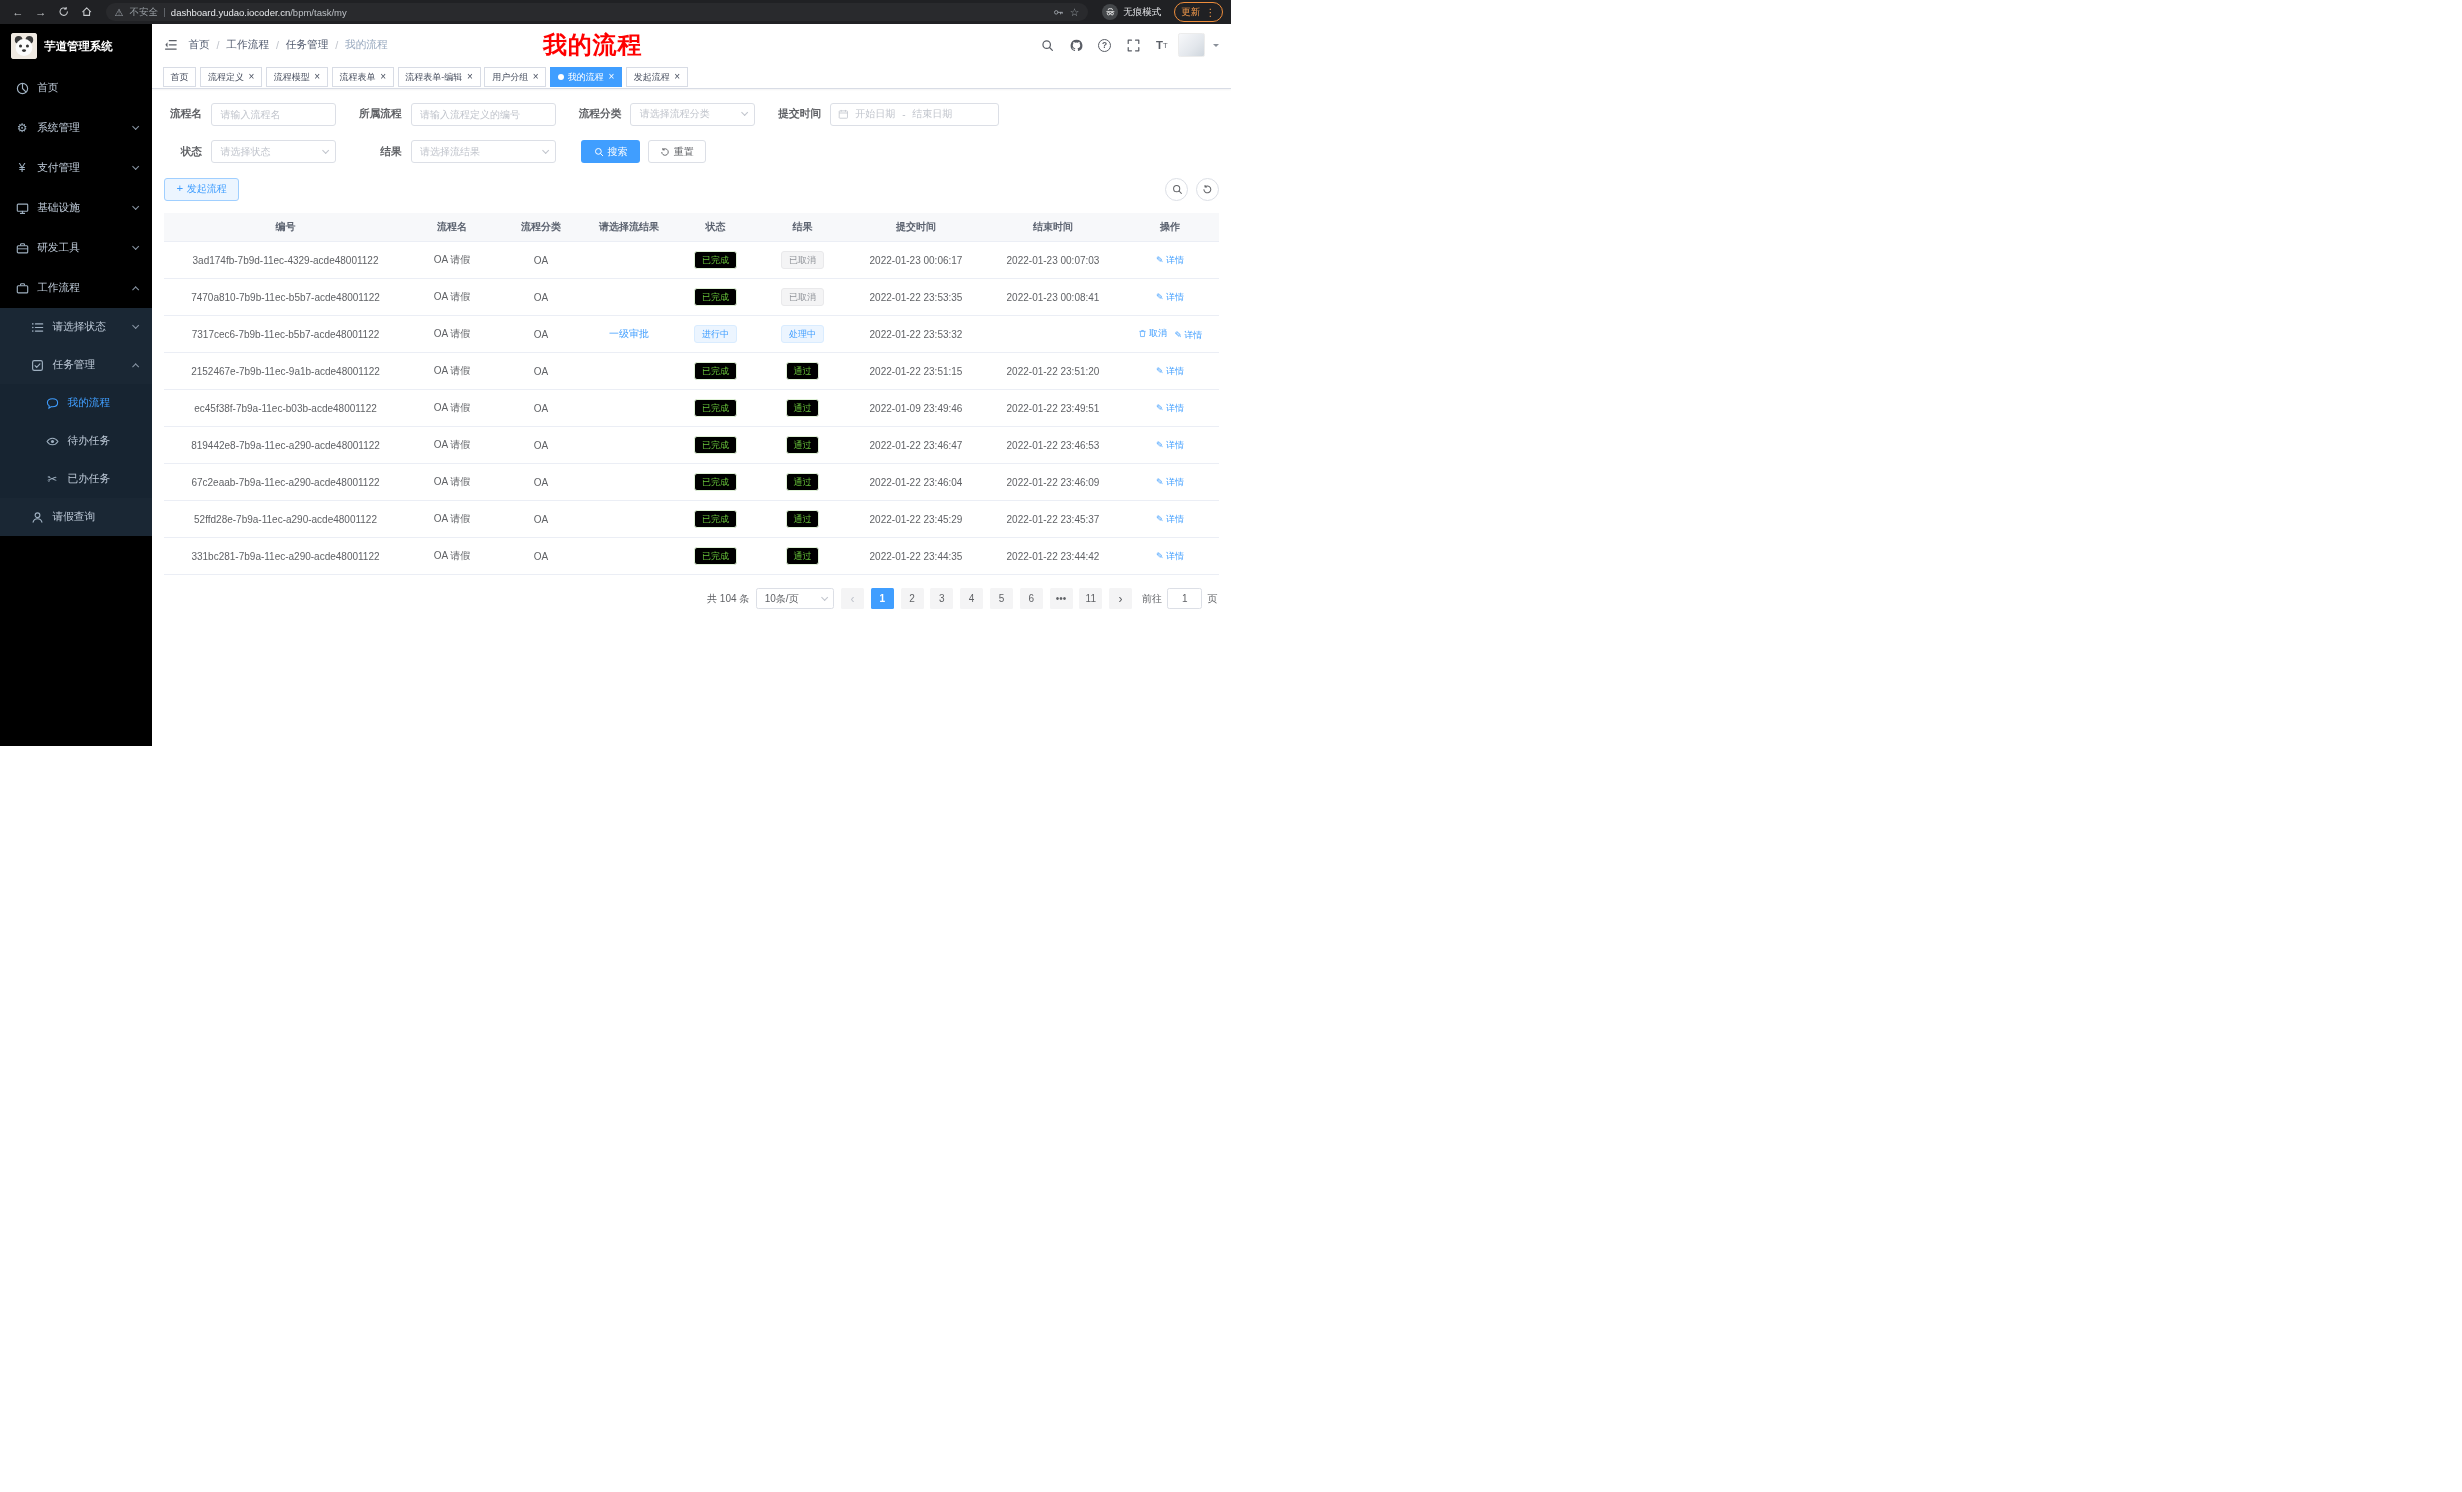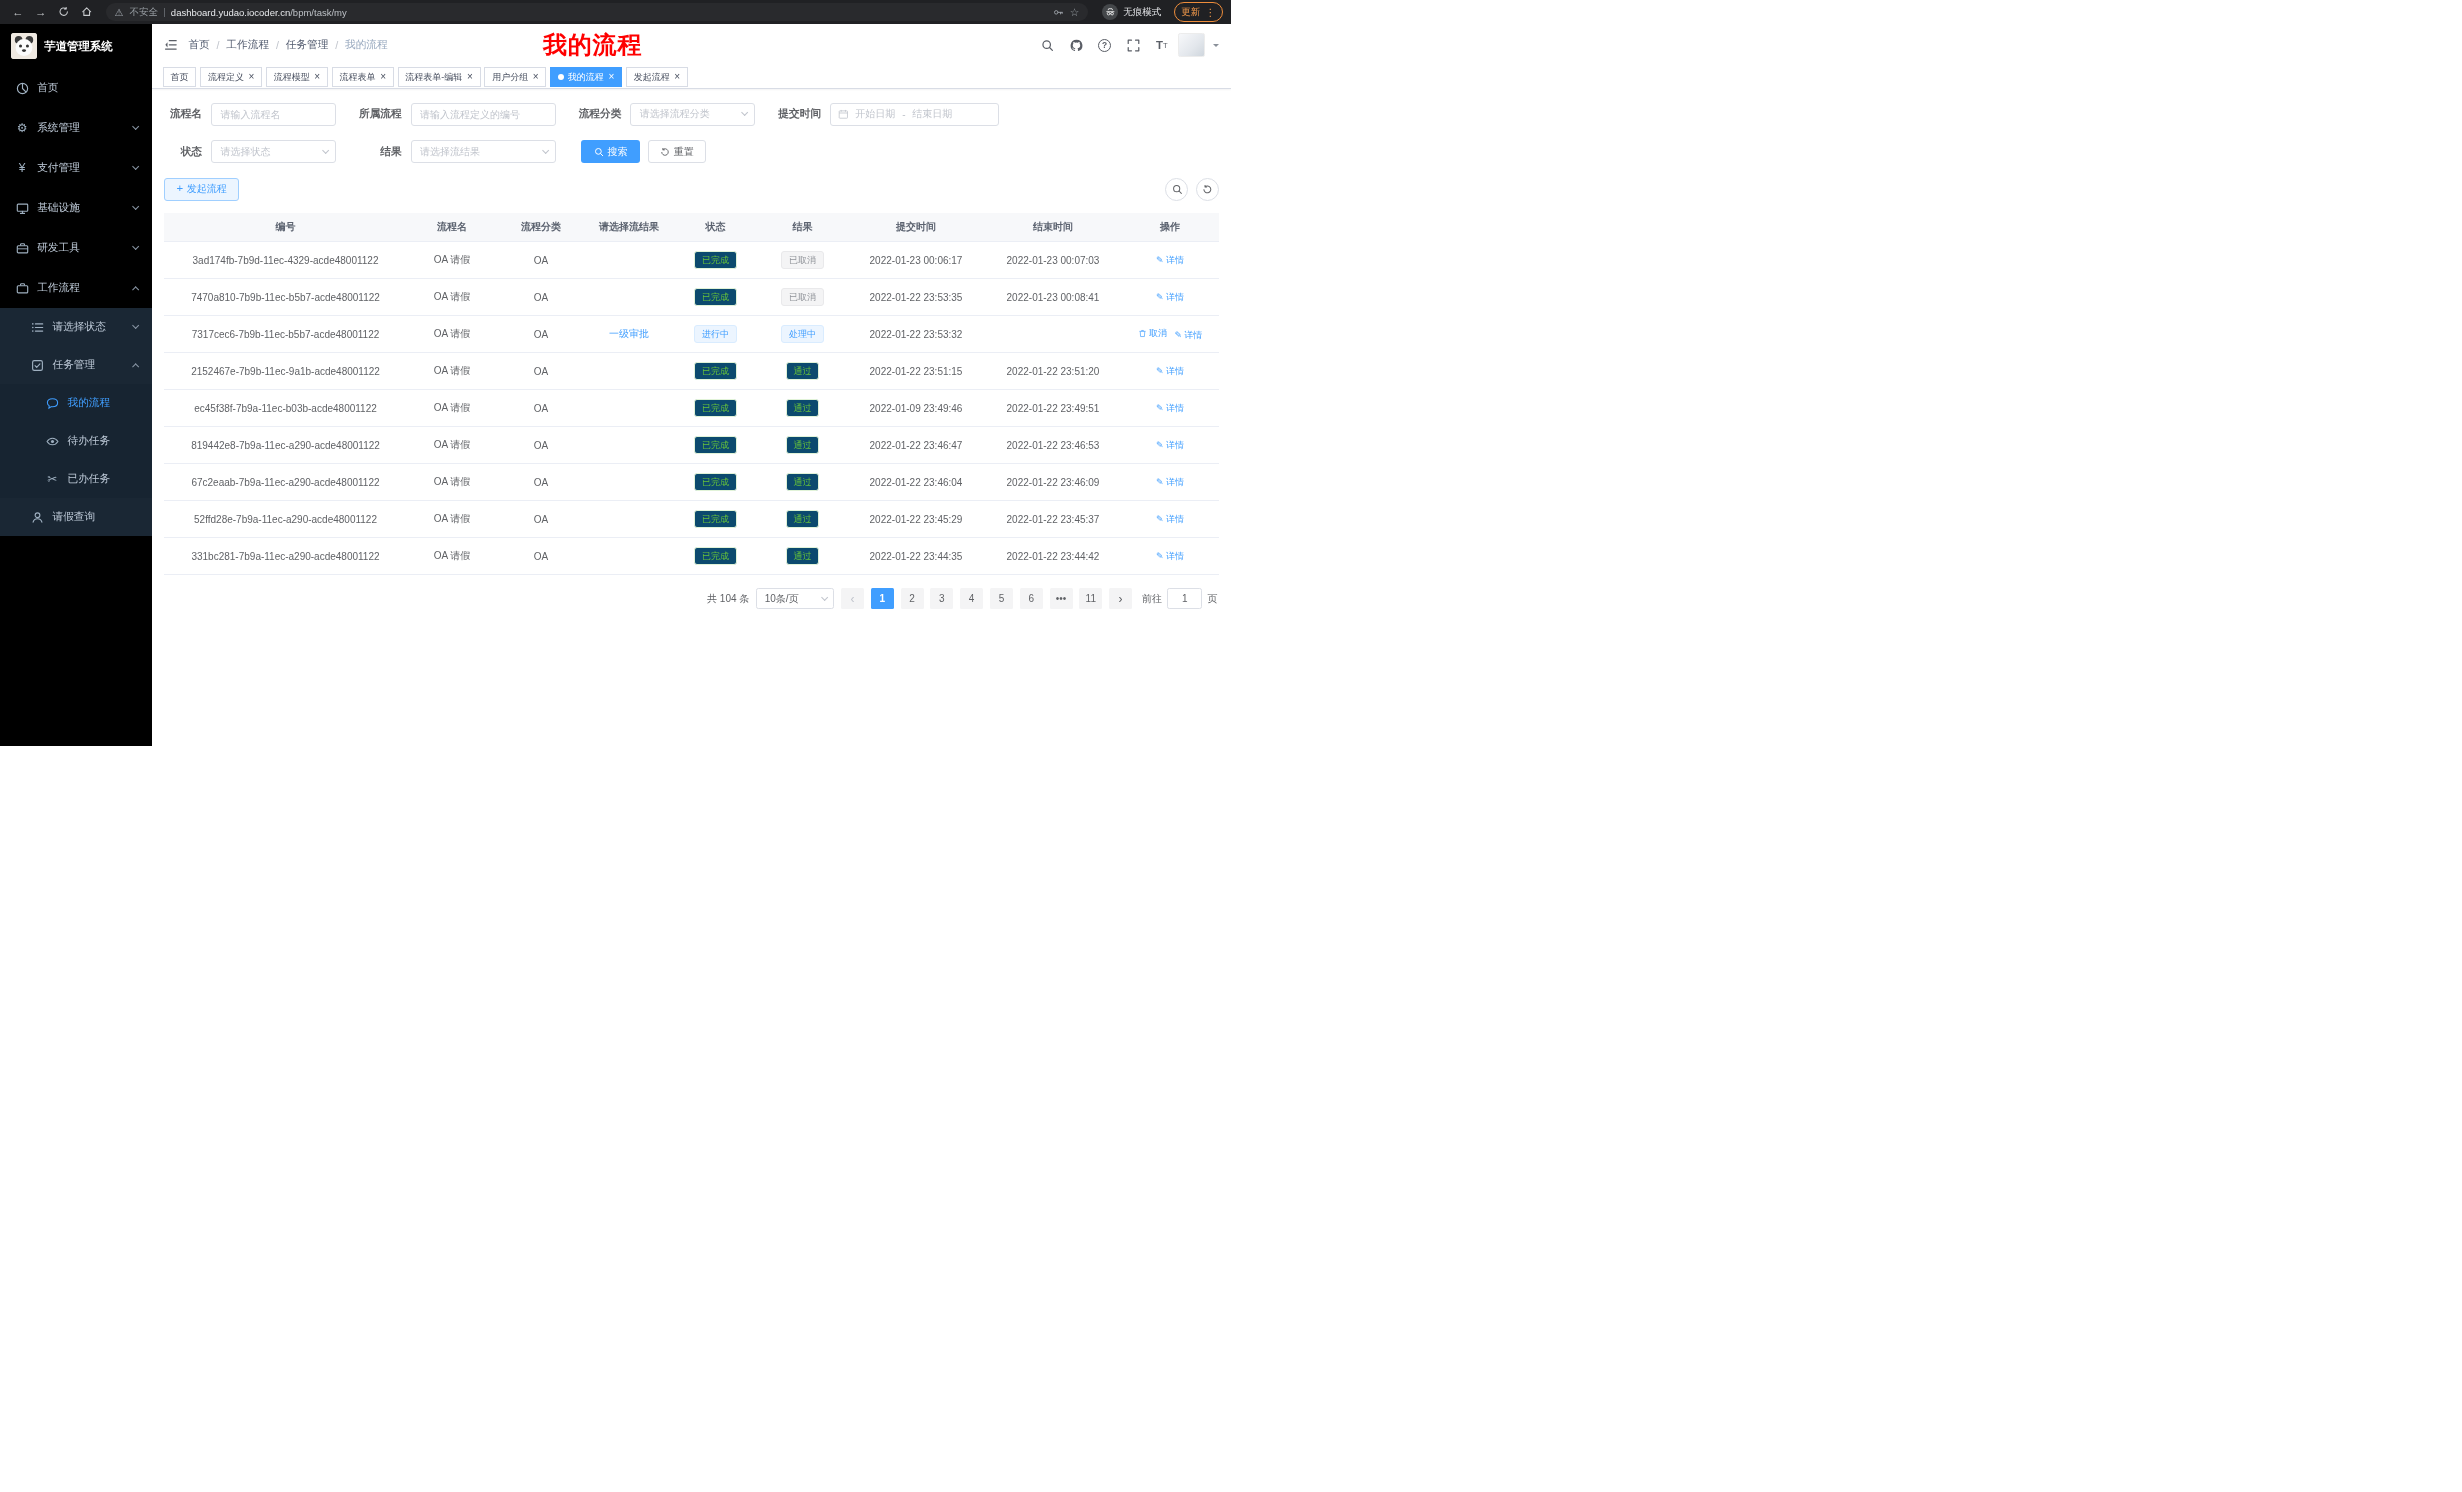--- a/index.html
+++ b/index.html
@@ -91,21 +91,21 @@
   .toolbar-row { display:flex; align-items:center; margin-bottom:12px; }
   .tool-right { margin-left:auto; display:flex; gap:7.6px; }
   .circle-btn { width:23px; height:23px; border-radius:50%; border:0.8px solid #dcdfe6; background:#fff; color:#606266; display:flex; align-items:center; justify-content:center; cursor:pointer; }
   .circle-btn svg { width:10.7px; height:10.7px; }
 
   
   .tbl { width:100%; border-collapse:collapse; table-layout:fixed; }
   .tbl th { background:#f7f8fa; color:#5c6370; font-weight:700; font-size:10px; height:29px; border-bottom:0.8px solid #ebeef5; text-align:center; padding:0 3px; }
   .tbl td { text-align:center; font-size:10px; color:#606266; height:37px; border-bottom:0.8px solid #ebeef5; padding:0 3px; white-space:nowrap; overflow:hidden; }
   .tag { display:inline-block; padding:0 6.8px; height:18px; line-height:16.7px; border:0.8px solid transparent; border-radius:3px; font-size:9px; }
-  .tag[data-type="success"] { color:#67c23a; background:#0c4a6e; border-color:#e1f3d8; }
+  .tag[data-type="success"] { color:#67c23a; background:#000000; border-color:#e1f3d8; }
   .tag[data-type="info"]    { color:#909399; background:#f4f4f5; border-color:#e9e9eb; }
   .tag[data-type="primary"] { color:#409eff; background:#ecf5ff; border-color:#d9ecff; }
   .tag[data-type="danger"]  { color:#f56c6c; background:#fef0f0; border-color:#fde2e2; }
   .tag:empty { display:none; }
   .tasklink { color:#409eff; cursor:pointer; }
   .oplink { color:#409eff; font-size:9px; display:inline-flex; align-items:center; gap:2.3px; margin:0 3.8px; cursor:pointer; text-decoration:none; }
   .oplink svg { width:9px; height:9px; }
   .pencil { font-size:9px; line-height:1; }
 
   

